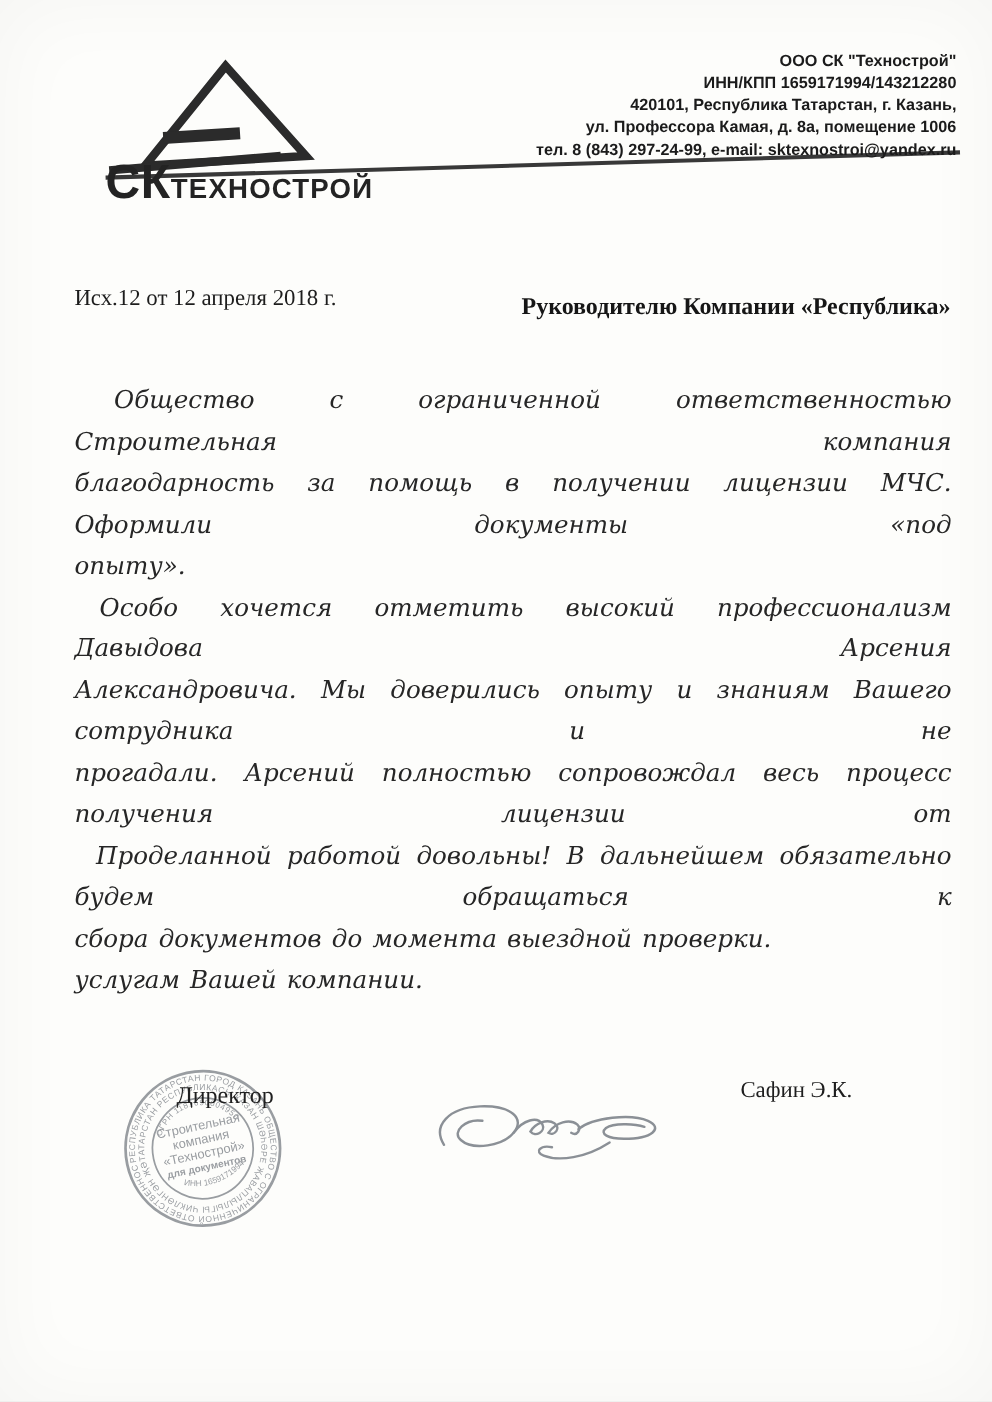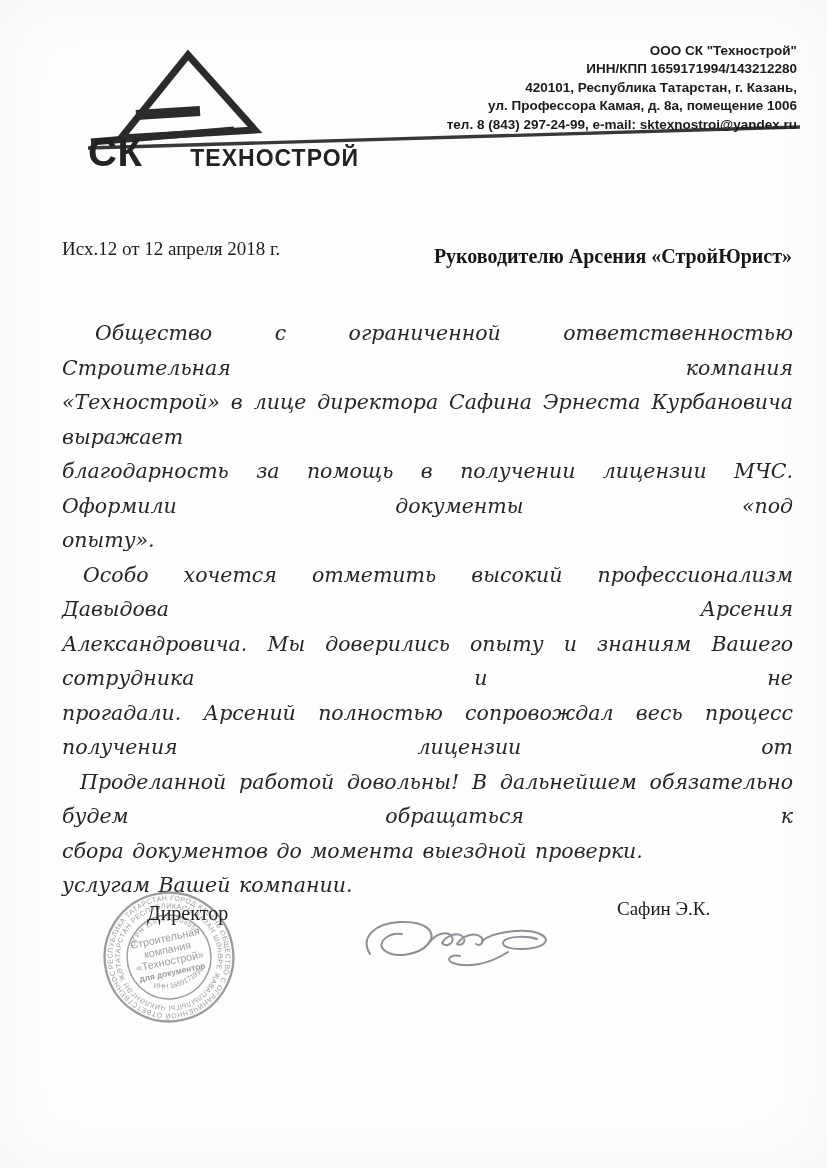--- a/index.html
+++ b/index.html
@@ -7,21 +7,21 @@
     position:relative;width:827px;height:1168px;margin:0 auto;
     background:#fdfdfb;overflow:hidden;
     box-shadow:inset 0 0 70px rgba(0,0,0,0.035);
     font-family:"Liberation Serif",serif;color:#222;
   }
   
   .logo-svg{position:absolute;left:82px;top:46px;}
   .logo-text{
     position:absolute;left:88px;top:132px;display:flex;align-items:baseline;
     font-family:"Liberation Sans",sans-serif;font-weight:bold;color:#232323;
-    letter-spacing:0.5px;white-space:nowrap;gap:48px;
+    letter-spacing:0.5px;white-space:nowrap;
   }
   .logo-text .big{font-size:40px;line-height:40px;}
   .logo-text .small{font-size:23px;line-height:23px;letter-spacing:1px;}
   .head-rule{position:absolute;left:78px;top:116px;}
   .company-details{
     position:absolute;right:30px;top:42px;text-align:right;
     font-family:"Liberation Sans",sans-serif;font-weight:bold;
     font-size:13.5px;line-height:18.4px;color:#1b1b1b;white-space:nowrap;
   }
   
@@ -72,25 +72,24 @@
     <div class="company-details">
       <div>ООО СК "Технострой"</div>
       <div>ИНН/КПП 1659171994/143212280</div>
       <div>420101, Республика Татарстан, г. Казань,</div>
       <div>ул. Профессора Камая, д. 8а, помещение 1006</div>
       <div>тел. 8 (843) 297-24-99, e-mail: sktexnostroi@yandex.ru</div>
     </div>
   </div>
 
   <div class="outgoing">Исх.12 от 12 апреля 2018 г.</div>
-  <div class="addressee">Руководителю Арсения «СтройЮрист»</div>
+  <div class="addressee">Руководителю Компании «Республика»</div>
 
   <div class="body-text">
     <div class="bl ind33">Общество с ограниченной ответственностью Строительная компания</div>
-    <div class="bl">«Технострой» в лице директора Сафина Эрнеста Курбановича выражает</div>
     <div class="bl">благодарность за помощь в получении лицензии МЧС. Оформили документы «под</div>
     <div class="bl last">опыту».</div>
     <div class="bl ind21">Особо хочется отметить высокий профессионализм Давыдова Арсения</div>
     <div class="bl">Александровича. Мы доверились опыту и знаниям Вашего сотрудника и не</div>
     <div class="bl">прогадали. Арсений полностью сопровождал весь процесс получения лицензии от</div>
     <div class="bl ind18">Проделанной работой довольны! В дальнейшем обязательно будем обращаться к</div>
     <div class="bl last">сбора документов до момента выездной проверки.</div>
     <div class="bl last">услугам Вашей компании.</div>
   </div>
 

